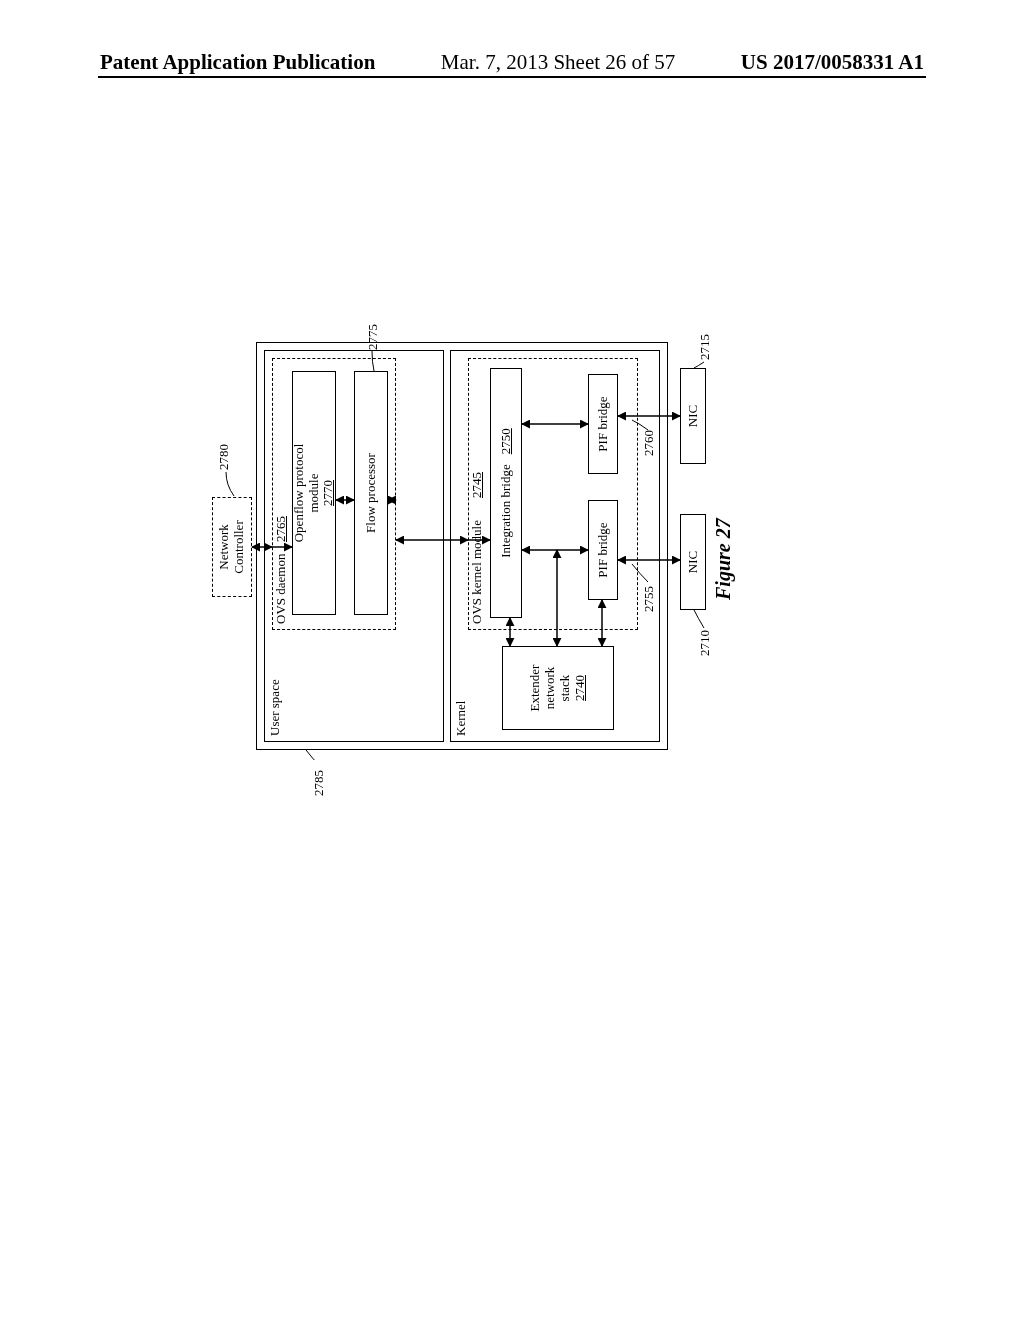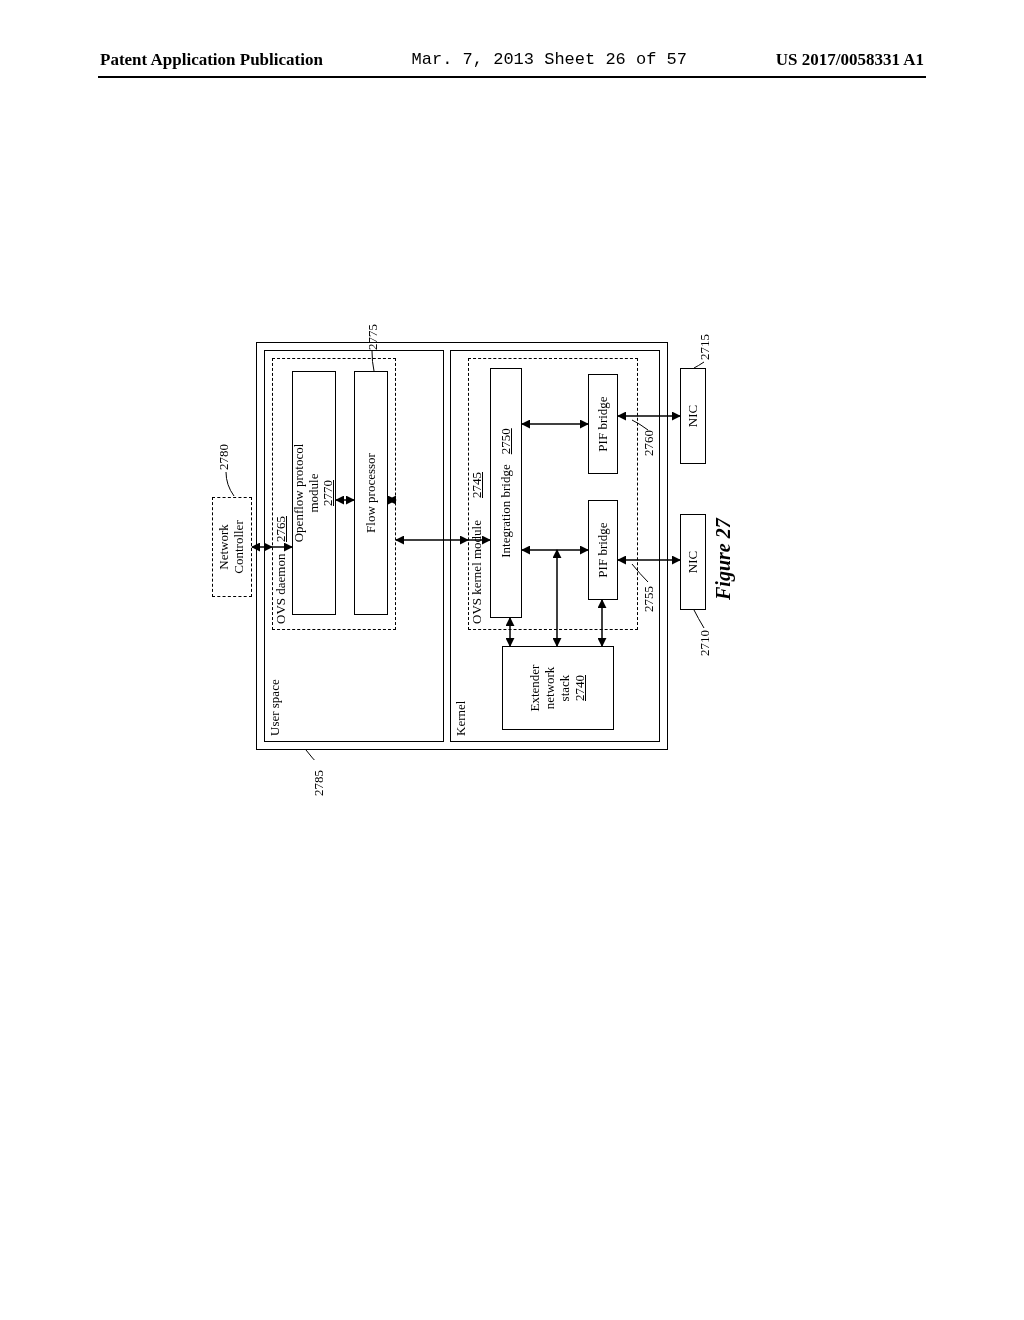--- a/index.html
+++ b/index.html
@@ -10,27 +10,27 @@
   width: 1024px;
   height: 1320px;
   position: relative;
 }
 .header {
   position: absolute;
   top: 50px;
   left: 0;
   right: 0;
   padding: 0 100px;
-  font-size: 17px;
+  font-size: 21px;
   display: flex;
   justify-content: space-between;
 }
 .header > div { white-space: nowrap; }
 .header .left { font-weight: bold; }
-.header .center { font-weight: normal; font-family: Liberation Mono, monospace; }
+.header .center { font-weight: normal; }
 .header .right { font-weight: bold; }
 .hr {
   position: absolute;
   top: 76px;
   left: 98px;
   right: 98px;
   height: 2px;
   background: black;
 }
 .figwrap {

